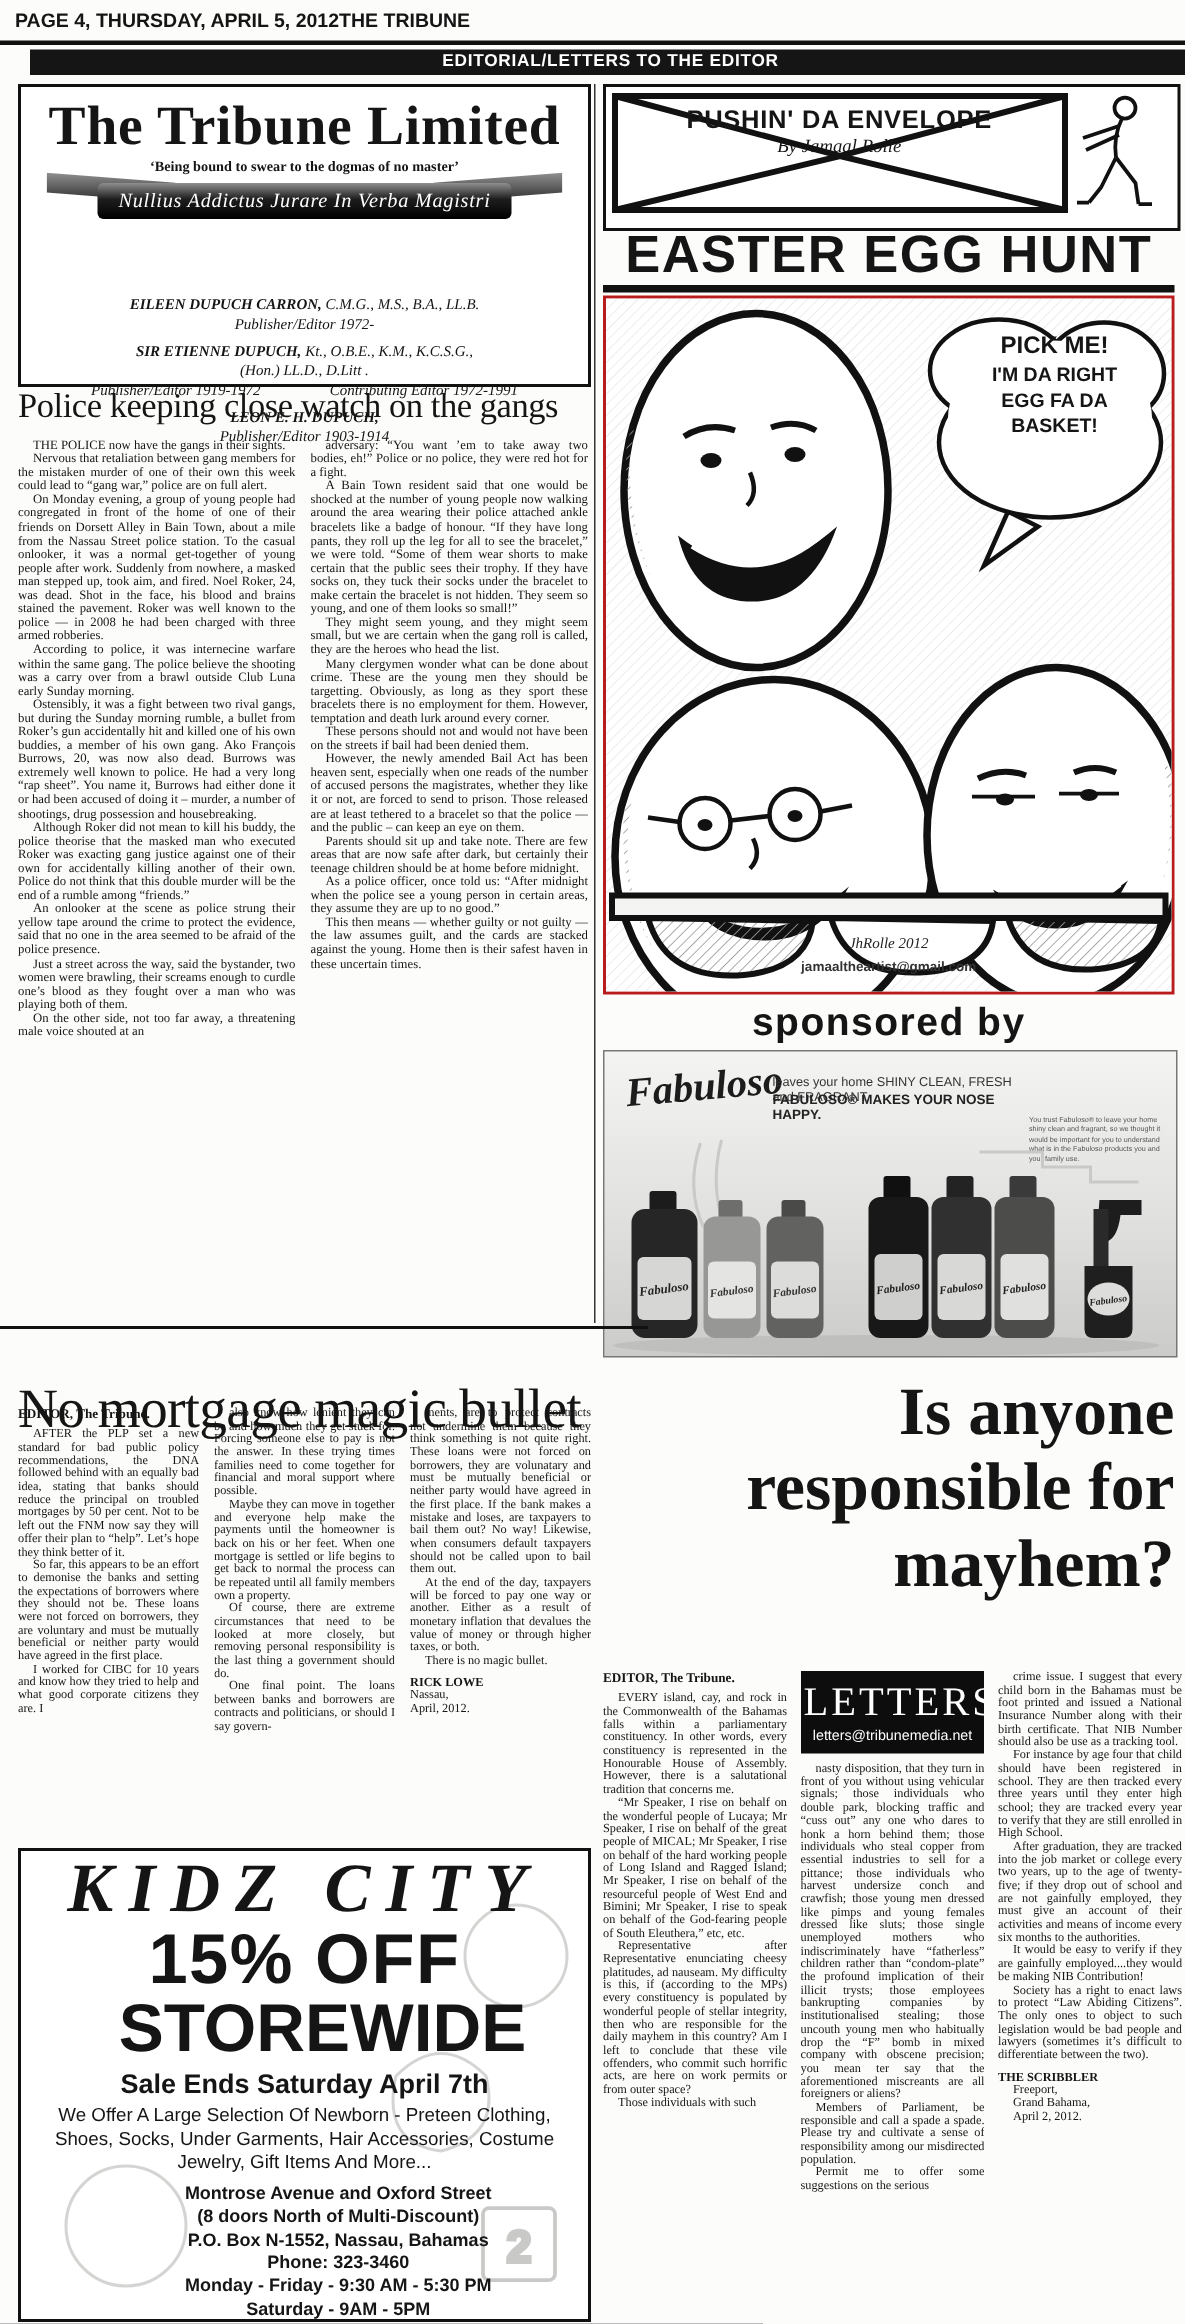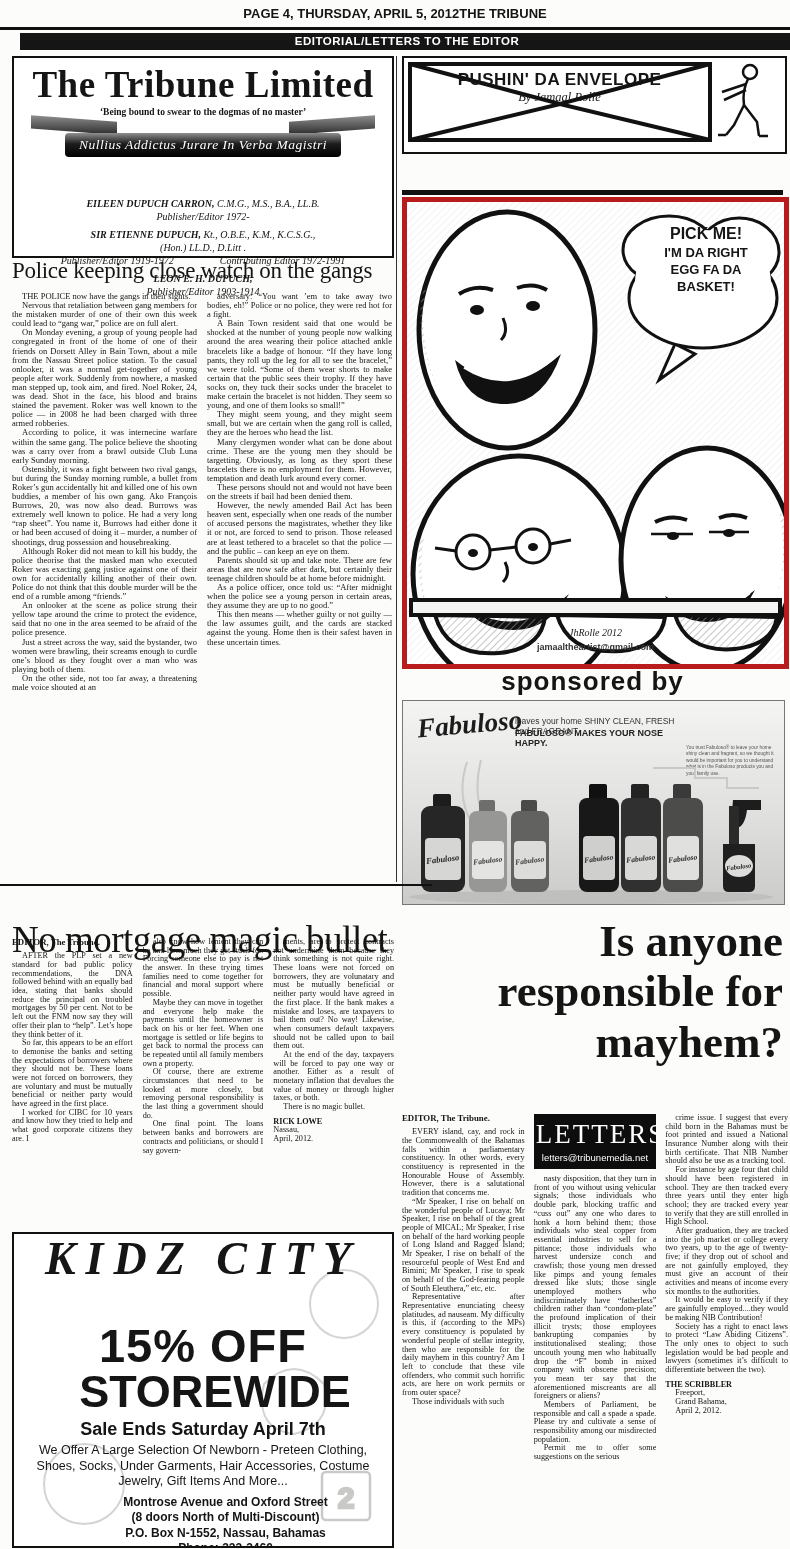--- a/index.html
+++ b/index.html
@@ -1,37 +1,37 @@
 <!DOCTYPE html>
 <html><head>
 <meta charset="utf-8">
 <style>
   html,body { margin:0; padding:0; background:#888; }
   .page { position:relative; width:790px; height:1549px; margin:0 auto; background:#fcfcfa;
           font-family:"Liberation Serif", serif; color:#151515; overflow:hidden; }
 
   
-  .topbar { position:absolute; top:6px; left:10px; right:10px; display:flex; justify-content:center;
+  .topbar { position:absolute; top:6px; left:10px; right:10px; display:flex; justify-content:flex-start;
             font-family:"Liberation Sans", sans-serif; font-weight:bold; font-size:13px; }
   .rule-top { position:absolute; top:27px; left:0; width:790px; height:3px; background:#111; }
   .section-banner { position:absolute; top:33px; left:20px; width:774px; height:17px; background:#151515;
             color:#fff; text-align:center; font-family:"Liberation Sans", sans-serif; font-weight:bold;
             font-size:11.5px; line-height:17px; letter-spacing:.5px; }
 
   
   .masthead { position:absolute; top:56px; left:12px; width:378px; height:198px; border:2px solid #111;
               text-align:center; background:#fff; }
   .mh-title { margin:8px 0 0; font-size:37px; font-weight:bold; letter-spacing:.5px; line-height:1; }
   .ribbon-wrap { position:relative; width:344px; height:50px; margin:4px auto 4px; }
   .wing { position:absolute; top:6px; width:86px; height:22px; background:linear-gradient(#9a9a9a,#2a2a2a); }
   .wing.left  { left:0;  clip-path:polygon(0 10%, 100% 40%, 100% 100%, 0 70%); }
   .wing.right { right:0; clip-path:polygon(100% 10%, 0 40%, 0 100%, 100% 70%); }
   .motto-en { position:absolute; top:0; left:50%; transform:translateX(-50%); font-weight:bold;
               font-size:9.5px; white-space:nowrap; }
-  .ribbon-center { position:absolute; top:26px; left:34px; right:34px; height:24px; border-radius:4px;
+  .ribbon-center { position:absolute; top:15px; left:34px; right:34px; height:24px; border-radius:4px;
               background:linear-gradient(#8f8f8f,#1d1d1d 45%,#000); color:#fff; font-style:italic;
               font-size:13.5px; line-height:24px; letter-spacing:.5px; }
   .pub { font-size:10px; font-style:italic; line-height:1.3;margin-top:40px; }
   .pub b { font-style:italic; }
   .roles-row { display:flex; justify-content:center; gap:46px; }
   .pub .gap { height:5px; }
 
   
   .gangs-headline { position:absolute; top:258px; left:12px; width:382px; font-size:23px;
                     letter-spacing:-.3px; white-space:nowrap; }
@@ -45,21 +45,21 @@
   
   .strip-header { position:absolute; top:56px; left:402px; width:381px; height:94px; border:2px solid #111;
                   background:#fff; }
   .strip-title { position:absolute; top:12px; left:28px; width:255px; text-align:center;
                  font-family:"Liberation Sans", sans-serif; font-weight:bold; font-size:17px; letter-spacing:.5px; }
   .strip-byline { position:absolute; top:32px; left:28px; width:255px; text-align:center;
                   font-style:italic; font-size:12.5px; }
   .egg-title { position:absolute; top:150px; left:402px; width:381px; text-align:center;
                font-family:"Liberation Sans", sans-serif; font-weight:bold; font-size:35px; letter-spacing:1px; }
   .egg-bar { position:absolute; top:190px; left:402px; width:381px; height:5px; background:#111; }
-  .cartoon-panel { position:absolute; top:197px; left:402px; width:377px; height:462px; border:5px solid #b91c1c;
+  .cartoon-panel { position:absolute; top:197px; left:402px; width:377px; height:462px; border:2px solid #b91c1c;
                    background:#fff; }
   .bubble { position:absolute; top:22px; left:228px; width:142px; text-align:center;
             font-family:"Liberation Sans", sans-serif; font-weight:bold; line-height:1.3; }
   .bubble .l0 { font-size:16px; }
   .bubble .l1,.bubble .l2,.bubble .l3 { font-size:13px; }
   .cartoon-sig { position:absolute; bottom:26px; left:0; width:100%; text-align:center;
                  font-style:italic; font-size:10px; color:#222; }
   .cartoon-email { position:absolute; bottom:12px; left:0; width:100%; text-align:center;
                    font-family:"Liberation Sans", sans-serif; font-weight:bold; font-size:9px; color:#333; }
   .sponsored { position:absolute; top:666px; left:402px; width:381px; text-align:center;
@@ -97,21 +97,21 @@
   .letters-title { font-size:27px; letter-spacing:2px; line-height:1; }
   .letters-email { font-family:"Liberation Sans", sans-serif; font-size:9.5px; margin-top:5px; }
 
   
   .kidz { position:absolute; top:1232px; left:12px; width:378px; height:312px; border:2px solid #111;
           text-align:center; overflow:hidden; font-family:"Liberation Sans", sans-serif; background:#fff; }
   .kidz-bg { position:absolute; top:0; left:0; z-index:0; }
   .kidz-inner { position:relative; z-index:1; }
   .kidz-name { margin-top:2px; font-family:"Liberation Serif", serif; font-weight:bold; font-style:italic;
                font-size:46px; letter-spacing:10px; line-height:1; }
-  .kidz-off { font-size:47px; font-weight:bold; line-height:1; letter-spacing:1px;margin-top:40px; }
+  .kidz-off { font-size:47px; font-weight:bold; line-height:1; letter-spacing:1px; }
   .kidz-store { font-size:45px; font-weight:bold; line-height:1;padding-left:24px; }
   .kidz-sale { font-size:18px; font-weight:bold; margin-top:5px; }
   .kidz-desc { font-size:12.5px; margin:3px 8px 0; line-height:1.25; }
   .kidz-addr { margin-top:5px; font-weight:bold; font-size:12px; line-height:1.28;padding-left:45px; }
   .kidz-addr p { margin:0; text-indent:0; }
 </style>
 </head>
 <body>
 
 <div class="page">
@@ -191,20 +191,21 @@
         <path d="M32 17 q-6 12 -4 26"></path>
         <path d="M30 22 L6 30 M30 28 L8 38"></path>
         <path d="M28 43 l-10 20 l-8 10 M28 43 l13 17 l2 14"></path>
         <path d="M10 73 h-8 M43 74 h9"></path>
       </g>
     </svg>
     <div class="strip-title">PUSHIN' DA ENVELOPE</div>
     <div class="strip-byline">By Jamaal Rolle</div>
   </div>
 
+  <div class="egg-title">EASTER EGG HUNT</div>
   <div class="egg-bar"></div>
 
   <div class="cartoon-panel">
     <svg width="377" height="462" viewBox="0 0 377 462">
       <defs>
         <pattern id="hatch" width="5" height="5" patternUnits="userSpaceOnUse" patternTransform="rotate(45)">
           <line x1="0" y1="0" x2="0" y2="5" stroke="#999" stroke-width="1.1"></line>
         </pattern>
       </defs>
       <rect x="0" y="0" width="377" height="462" fill="#fff"></rect>

